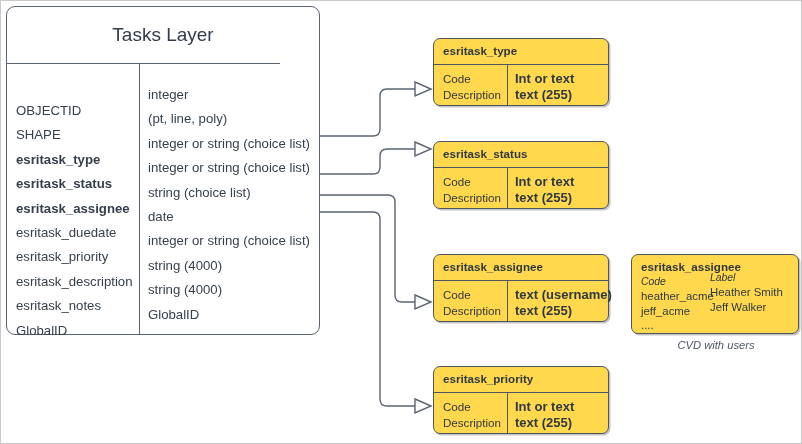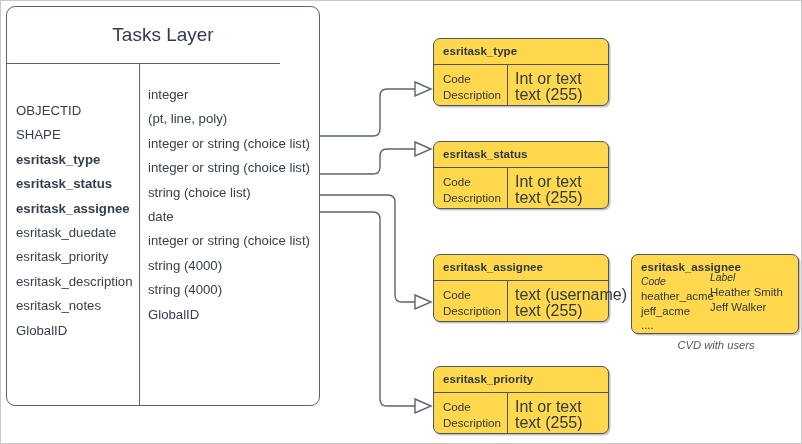--- a/index.html
+++ b/index.html
@@ -20,21 +20,21 @@
     box-sizing: border-box;
     overflow: hidden;
   }
 
   
   .tasks-layer {
     position: absolute;
     left: 5px;
     top: 5px;
     width: 314px;
-    height: 400px;
+    height: 329px;
     background: #ffffff;
     border: 1.4px solid #5a6472;
     border-radius: 9px;
     box-sizing: border-box;
   }
   .tasks-title {
     position: absolute;
     left: 0;
     top: 0;
     width: 100%;
@@ -128,24 +128,25 @@
     left: 9px;
     top: 32px;
     font-size: 11.6px;
     line-height: 15.5px;
     color: #2f3942;
   }
   .ybox-types {
     position: absolute;
     left: 81px;
     top: 32px;
-    font-size: 16px;
+    font-size: 13px;
     line-height: 15.5px;
     color: #2f3942;
     white-space: nowrap;
+    font-weight: bold;
   }
 
   
   .cvd-box {
     position: absolute;
     background: #ffd84d;
     border: 1.3px solid #4d5663;
     border-radius: 7px;
     box-shadow: 1.5px 1.5px 0 rgba(120,120,120,0.45);
     box-sizing: border-box;

